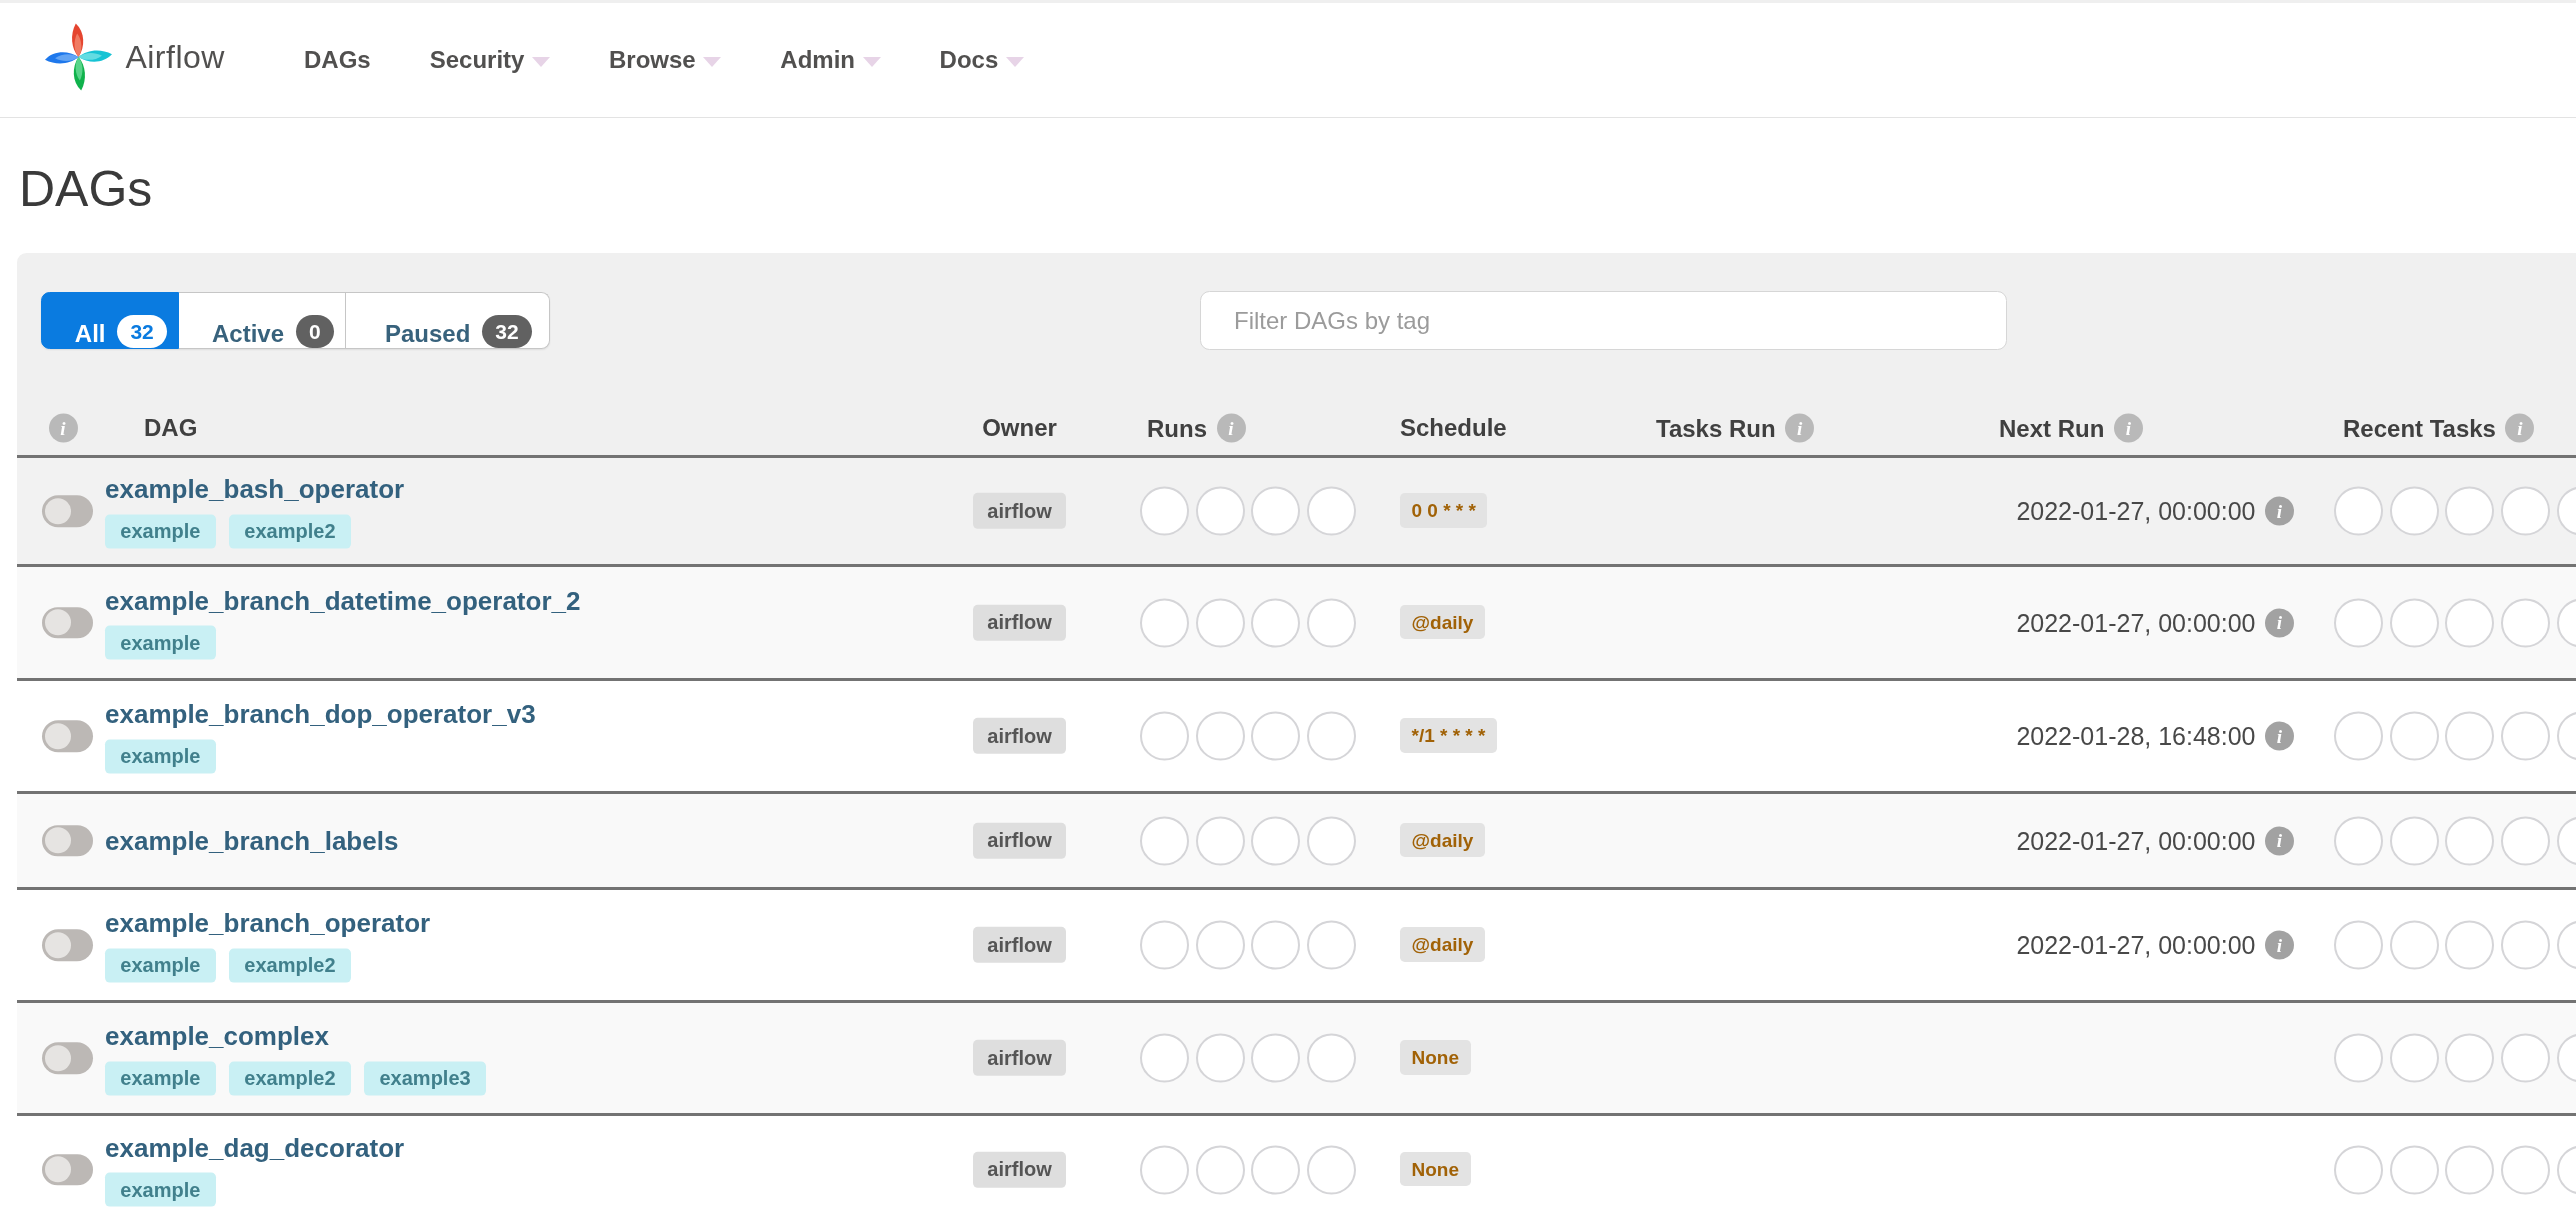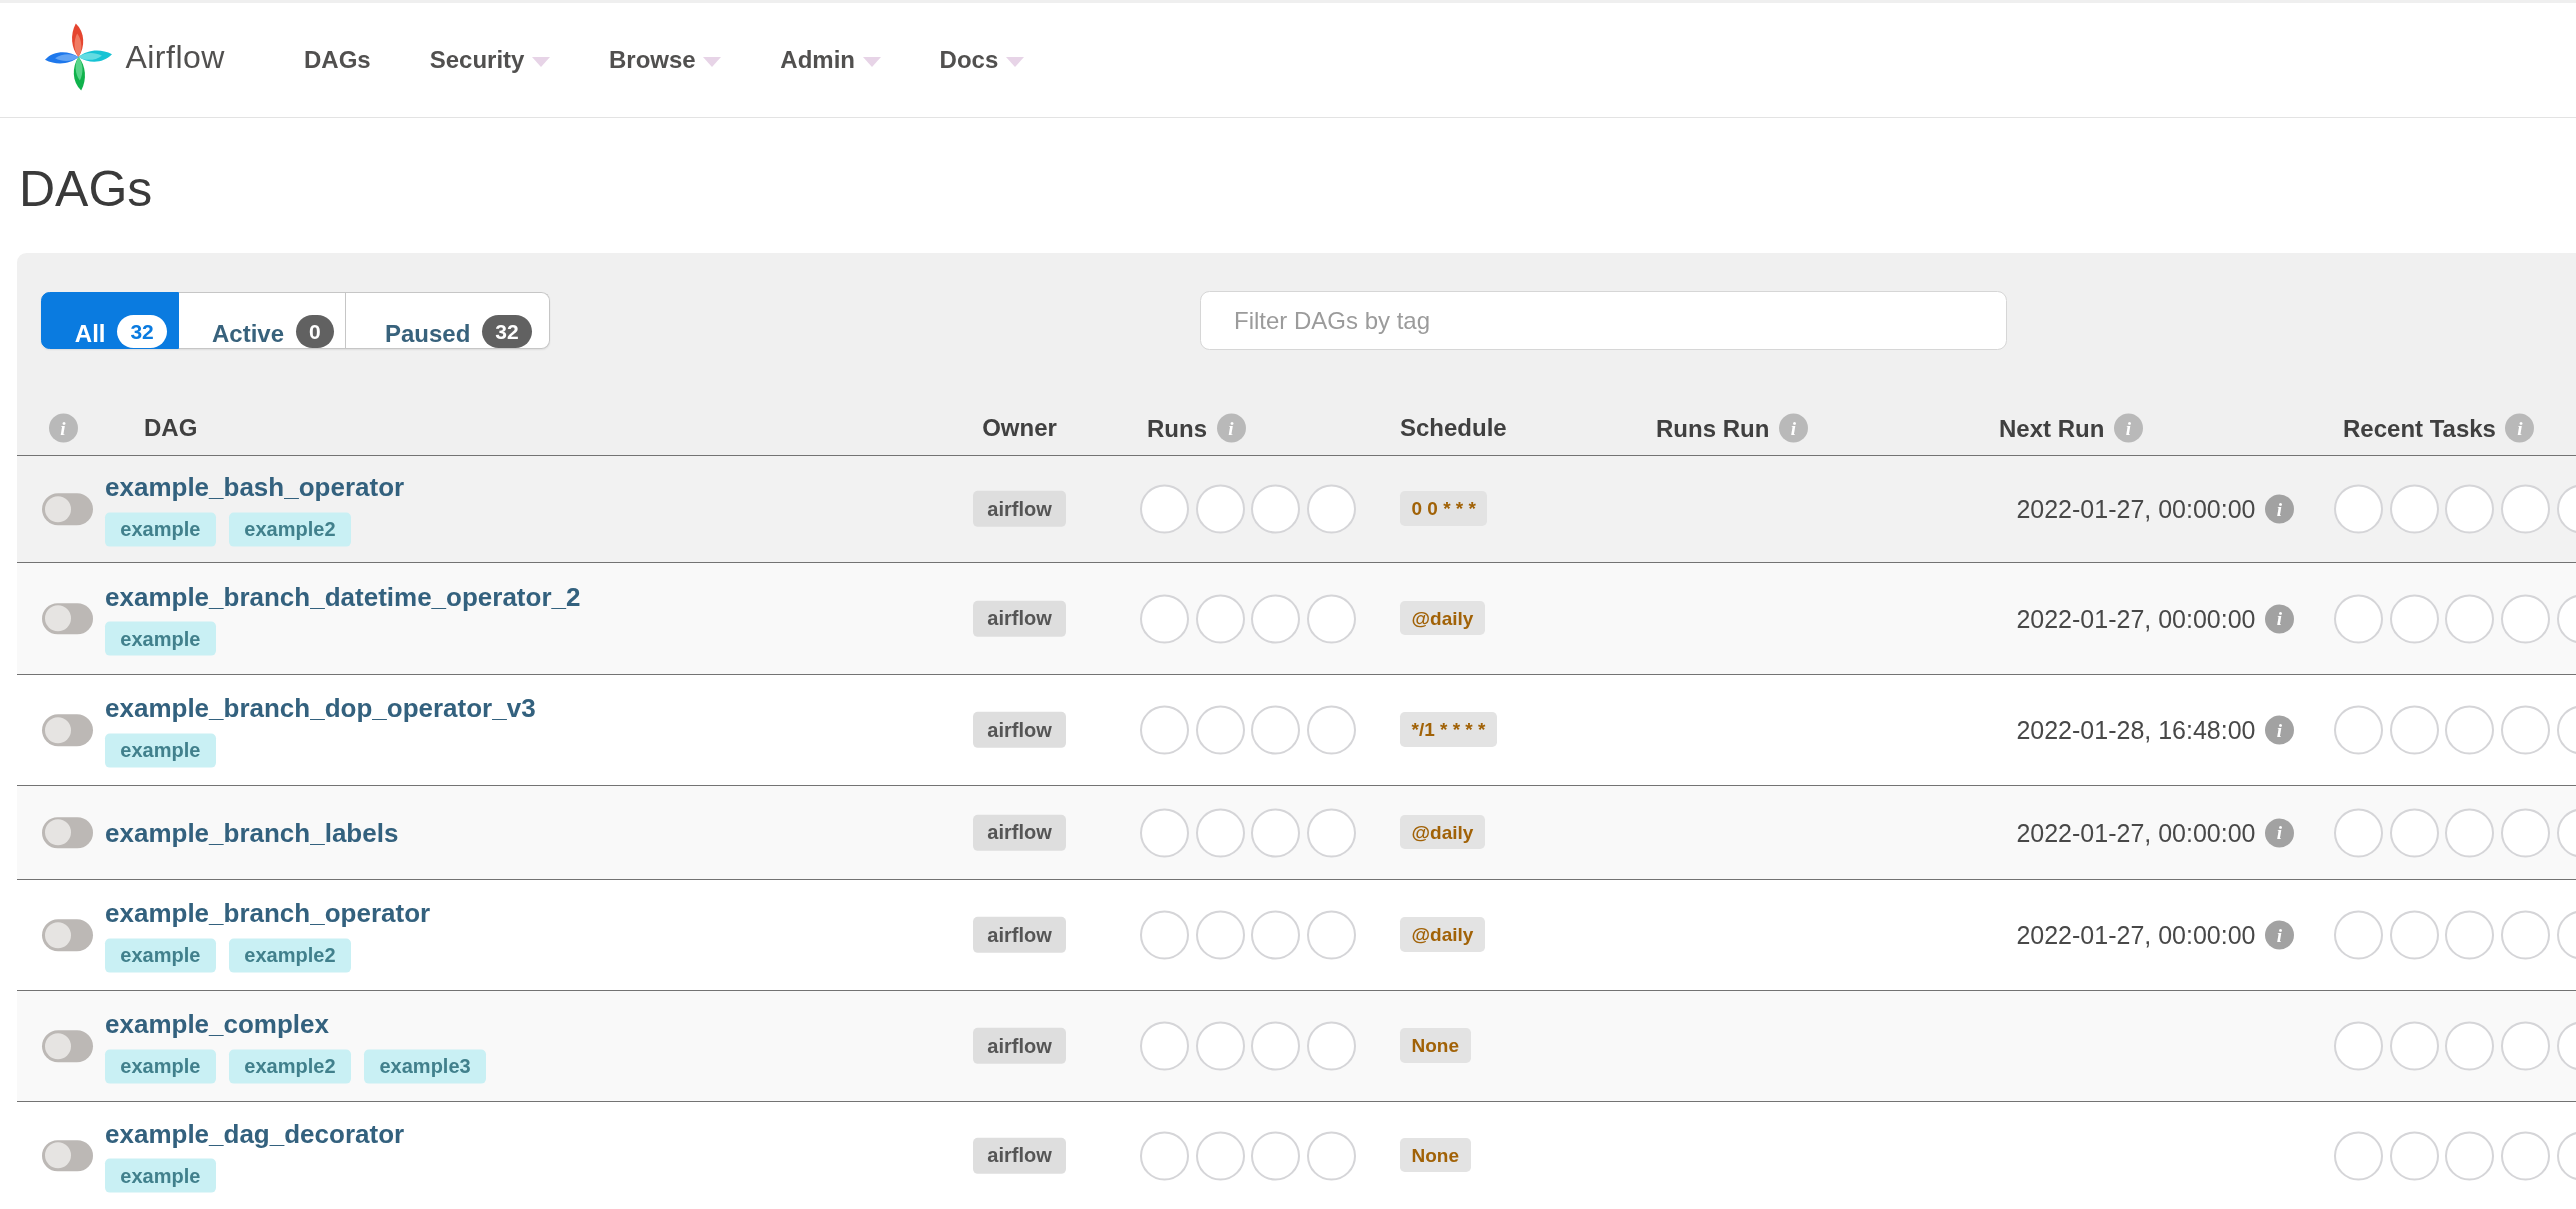--- a/index.html
+++ b/index.html
@@ -50,21 +50,21 @@
   
   .thead{position:absolute;left:0;top:148px;width:100%;height:54px;}
   .th{position:absolute;top:50%;transform:translateY(-50%);font-size:24px;font-weight:bold;color:#404040;
     white-space:nowrap;display:flex;align-items:center;gap:9.5px;}
   .info{display:inline-flex;align-items:center;justify-content:center;flex:0 0 auto;
     width:29px;height:29px;border-radius:50%;background:#b9b9b9;color:#ffffff;
     font-family:"Liberation Serif",serif;font-style:italic;font-weight:bold;font-size:19px;}
   .info.dark{background:#a2a2a2;}
   
   .rows{position:absolute;left:0;top:202px;width:100%;}
-  .r{position:relative;width:100%;border-top:1px solid #737373;}
+  .r{position:relative;width:100%;border-top:3px solid #737373;}
   .bg-hover{background:#f2f2f2;} .bg-stripe{background:#f9f9f9;} .bg-white{background:#ffffff;}
   .c-toggle{position:absolute;left:25px;top:50%;transform:translateY(-50%);}
   .toggle{width:51px;height:31.5px;border-radius:16px;background:#bcb8b5;position:relative;cursor:pointer;}
   .toggle .knob{position:absolute;left:2.9px;top:2.9px;width:26px;height:26px;border-radius:50%;background:#e6e4e2;}
   .c-dag{position:absolute;left:88px;top:50%;transform:translateY(-50%);display:flex;flex-direction:column;gap:9.5px;}
   .dag-name{font-size:26px;font-weight:bold;color:#33617e;text-decoration:none;white-space:nowrap;cursor:pointer;}
   .tagline{display:flex;gap:13.4px;}
   .tag{background:#c9f0f4;color:#41808c;font-size:20px;font-weight:bold;
     padding:5.7px 15.3px;border-radius:4.8px;white-space:nowrap;cursor:pointer;}
   .c-owner{position:absolute;left:950px;width:105px;top:50%;transform:translateY(-50%);display:flex;justify-content:center;}
@@ -144,21 +144,21 @@
         <span class="info">i</span>
       </span>
     <span class="th" style="left:84px;margin-left:43px;">DAG</span>
     <span class="th" style="left:950px;width:105px;justify-content:center;">Owner</span>
     <span class="th" style="left:1130px;">
         <span>Runs</span>
         <span class="info">i</span>
       </span>
     <span class="th" style="left:1383px;">Schedule</span>
     <span class="th" style="left:1639px;">
-        <span>Runs Run</span>
+        <span>Tasks Run</span>
         <span class="info">i</span>
       </span>
     <span class="th" style="left:1982px;">
         <span>Next Run</span>
         <span class="info">i</span>
       </span>
     <span class="th" style="left:2326px;">
         <span>Recent Tasks</span>
         <span class="info">i</span>
       </span>

